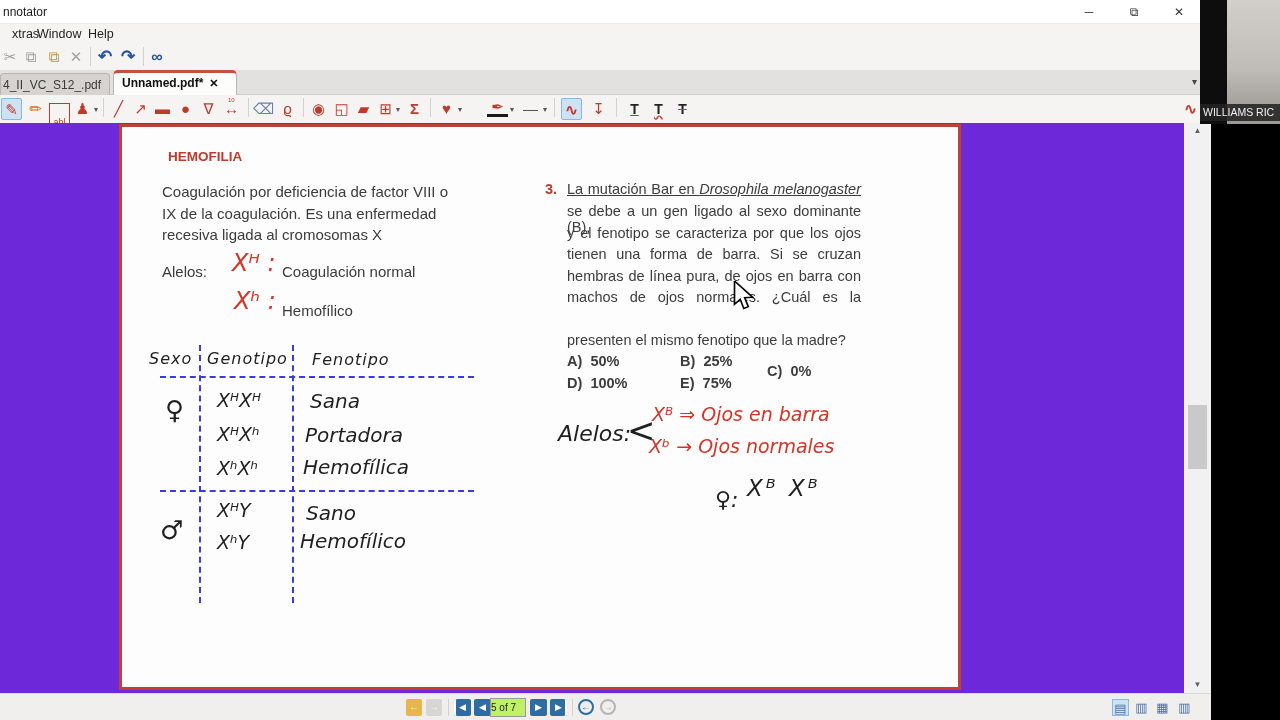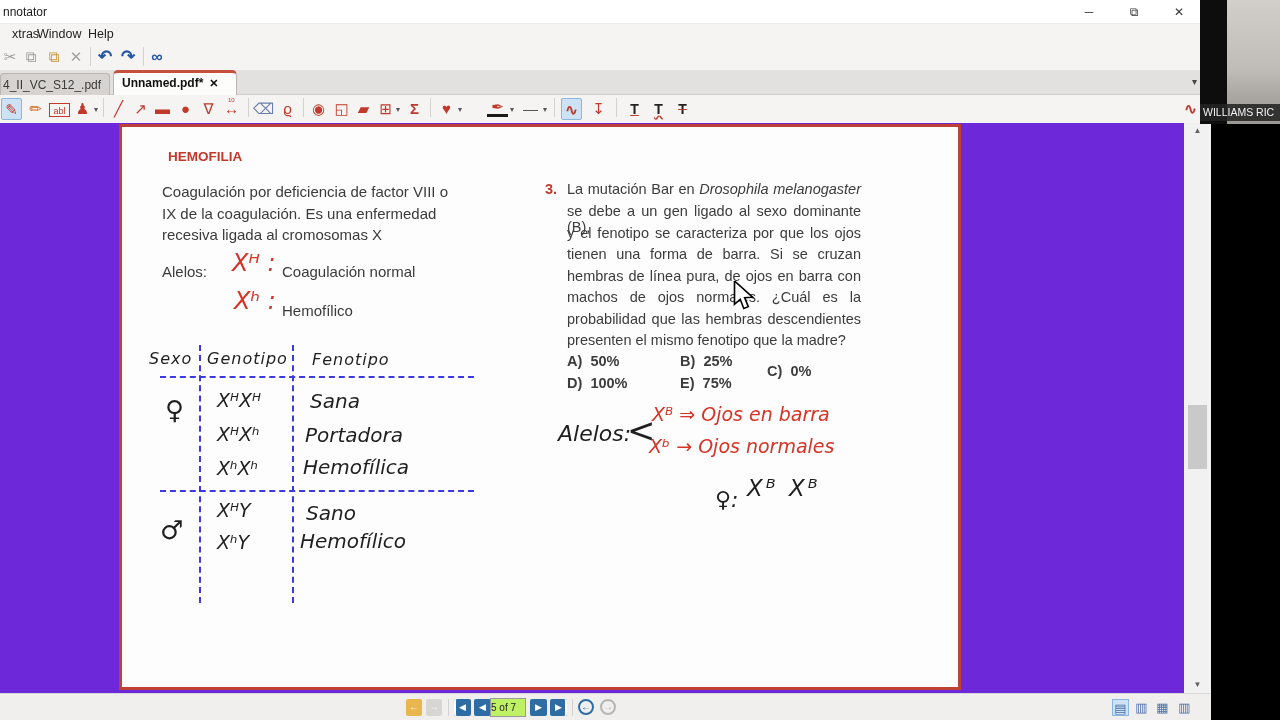--- a/index.html
+++ b/index.html
@@ -27,21 +27,21 @@
   #tabbar { position:absolute; left:0; top:70px; width:100%; height:25px; background:#e3e1df; border-bottom:1px solid #cfcdca; }
   #tab-inactive { position:absolute; left:0; top:3px; width:110px; height:22px; background:#d6d3d0; border:1px solid #b8b5b2; border-bottom:none; border-radius:4px 4px 0 0; font-size:12px; color:#3a3a3a; padding:4px 0 0 2px; overflow:hidden; white-space:nowrap; }
   #tab-active { position:absolute; left:113px; top:0; width:124px; height:25px; background:#fdfdfc; border:1px solid #b8b5b2; border-top:3px solid #c4513d; border-bottom:none; border-radius:5px 5px 0 0; font-size:12px; font-weight:bold; color:#111; padding:3px 0 0 8px; white-space:nowrap; }
   #tab-close { font-weight:bold; margin-left:6px; font-size:11px; }
   #tab-overflow { position:absolute; right:14px; top:6px; font-size:10px; color:#444; }
 
   #toolbar2 { position:absolute; left:0; top:95px; width:100%; height:28px; background:#f5f4f2; }
   .t2-icon { position:absolute; top:3px; height:22px; min-width:21px; text-align:center; font-size:15px; line-height:22px; color:#c0392b; }
   .t2-sel { background:#cde3f5; border:1px solid #8ab6e0; border-radius:2px; }
   .dd { position:absolute; top:10px; font-size:8px; color:#555; }
-  .abl-box { font-size:9px; border:1px solid #c0392b; padding:1px 1px; line-height:12px; top:8px; height:14px; color:#c0392b; }
+  .abl-box { font-size:9px; border:1px solid #c0392b; padding:12px 1px; line-height:12px; top:8px; height:14px; color:#c0392b; }
   .meas-lbl { position:absolute; font-size:6px; color:#c0392b; top:2px; }
   .t-under { text-decoration:underline; text-decoration-color:#c0392b; font-weight:bold; color:#222; font-size:14px; }
   .t-wavy { text-decoration:underline wavy #c0392b; font-weight:bold; color:#222; font-size:14px; }
   .t-strike { text-decoration:line-through; text-decoration-color:#c0392b; font-weight:bold; color:#222; font-size:14px; }
 
   #main { position:absolute; left:0; top:123px; width:100%; height:570px; background:#6d28d9; overflow:hidden; }
 
   
   #scrollbar { position:absolute; left:1184px; top:123px; width:27px; height:570px; background:#f1f1f1; }
   .sb-arrow { position:absolute; left:0; width:27px; height:16px; text-align:center; font-size:8px; color:#5f5f5f; line-height:16px; }
@@ -63,21 +63,21 @@
 
   .dash-v { position:absolute; width:0; border-left:2px dashed #3a3ae0; }
   .dash-h { position:absolute; height:0; border-top:2px dashed #3a3ae0; }
 
   .tbl-head { position:absolute; font-size:16px; letter-spacing:1px; }
   .geno { position:absolute; font-size:19px; }
   .pheno { position:absolute; font-size:20px; }
   .sex-sym { position:absolute; font-size:26px; }
 
   #q-num { position:absolute; left:423px; top:54px; font-size:14.5px; font-weight:bold; color:#c0392b; }
-  #q-line1 { position:absolute; left:445px; top:54px; width:294px; font-size:14.5px; color:#3c3c3c; text-align:justify; text-align-last:justify; }
+  #q-line1 { position:absolute; left:445px; top:54px; width:294px; font-size:14.5px; color:#3c3c3c; text-align:justify; text-align-last:justify;text-decoration:underline; }
   .q-line { position:absolute; left:445px; width:294px; font-size:14.5px; color:#3c3c3c; text-align:justify; text-align-last:justify; }
   .q-last { text-align:left; text-align-last:left; }
   .opt { position:absolute; font-size:14.5px; font-weight:bold; color:#3c3c3c; }
 
   #ann-label { position:absolute; left:436px; top:294px; font-size:22px; }
   #ann-brace { position:absolute; left:505px; top:283px; font-size:34px; font-weight:normal; }
   #ann-line1 { position:absolute; left:530px; top:276px; font-size:19px; }
   #ann-line2 { position:absolute; left:527px; top:308px; font-size:19px; }
   #ann-female { position:absolute; left:593px; top:360px; font-size:22px; }
   #ann-female-geno { position:absolute; left:625px; top:348px; font-size:23px; letter-spacing:3px; }
@@ -223,21 +223,20 @@
         <div class="geno hw" style="left:95px; top:404px;">XʰY</div>
         <div class="pheno hw" style="left:178px; top:402px;">Hemofílico</div>
 
         <div id="q-num">3.</div>
         <div id="q-line1"><span>La mutación Bar en </span><i>Drosophila melanogaster</i></div>
         <div class="q-line" style="top:76px;">se debe a un gen ligado al sexo dominante (B),</div>
         <div class="q-line" style="top:98px;">y el fenotipo se caracteriza por que los ojos</div>
         <div class="q-line" style="top:119px;">tienen una forma de barra. Si se cruzan</div>
         <div class="q-line" style="top:141px;">hembras de línea pura, de ojos en barra con</div>
         <div class="q-line" style="top:162px;">machos de ojos normales. ¿Cuál es la</div>
-        <div class="q-line" style="top:184px;">probabilidad que las hembras descendientes</div>
         <div class="q-line q-last" style="top:205px;">presenten el mismo fenotipo que la madre?</div>
 
         <div class="opt" style="left:445px; top:226px;"><span>A)</span>&nbsp;&nbsp;<span>50%</span></div>
         <div class="opt" style="left:558px; top:226px;"><span>B)</span>&nbsp;&nbsp;<span>25%</span></div>
         <div class="opt" style="left:645px; top:236px;"><span>C)</span>&nbsp;&nbsp;<span>0%</span></div>
         <div class="opt" style="left:445px; top:248px;"><span>D)</span>&nbsp;&nbsp;<span>100%</span></div>
         <div class="opt" style="left:558px; top:248px;"><span>E)</span>&nbsp;&nbsp;<span>75%</span></div>
 
         <div id="ann-label" class="hw">Alelos:</div>
         <div id="ann-brace" class="hw">&lt;</div>

